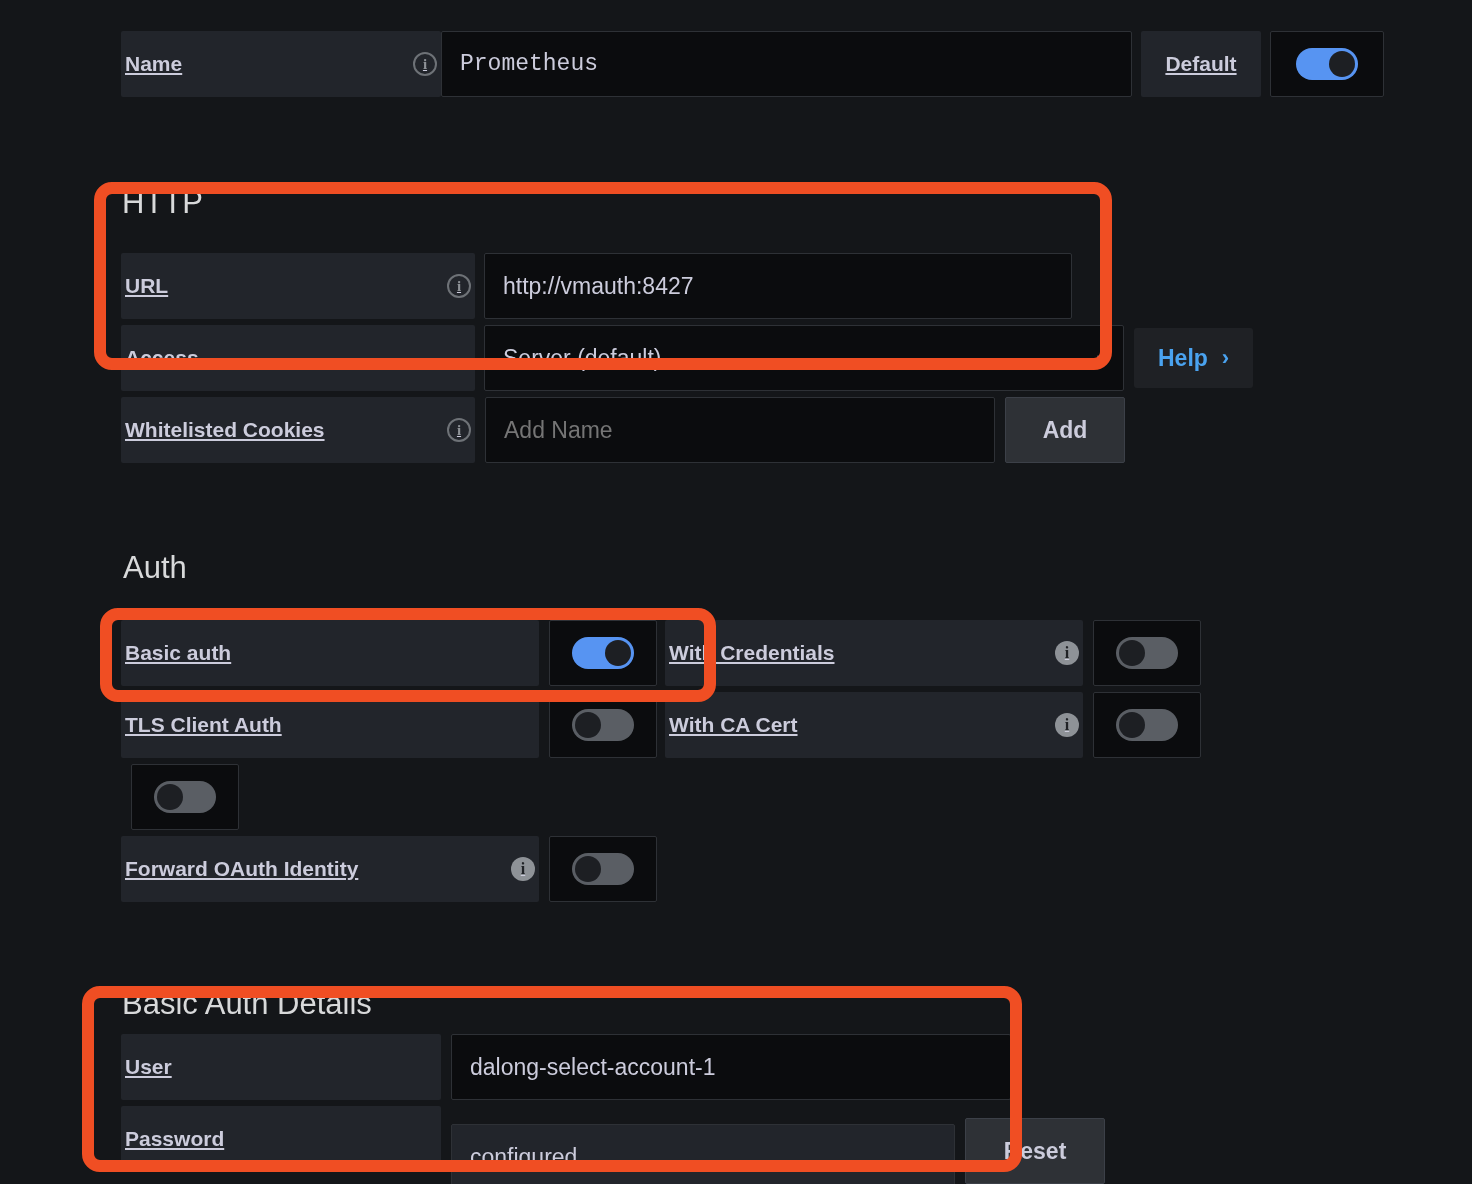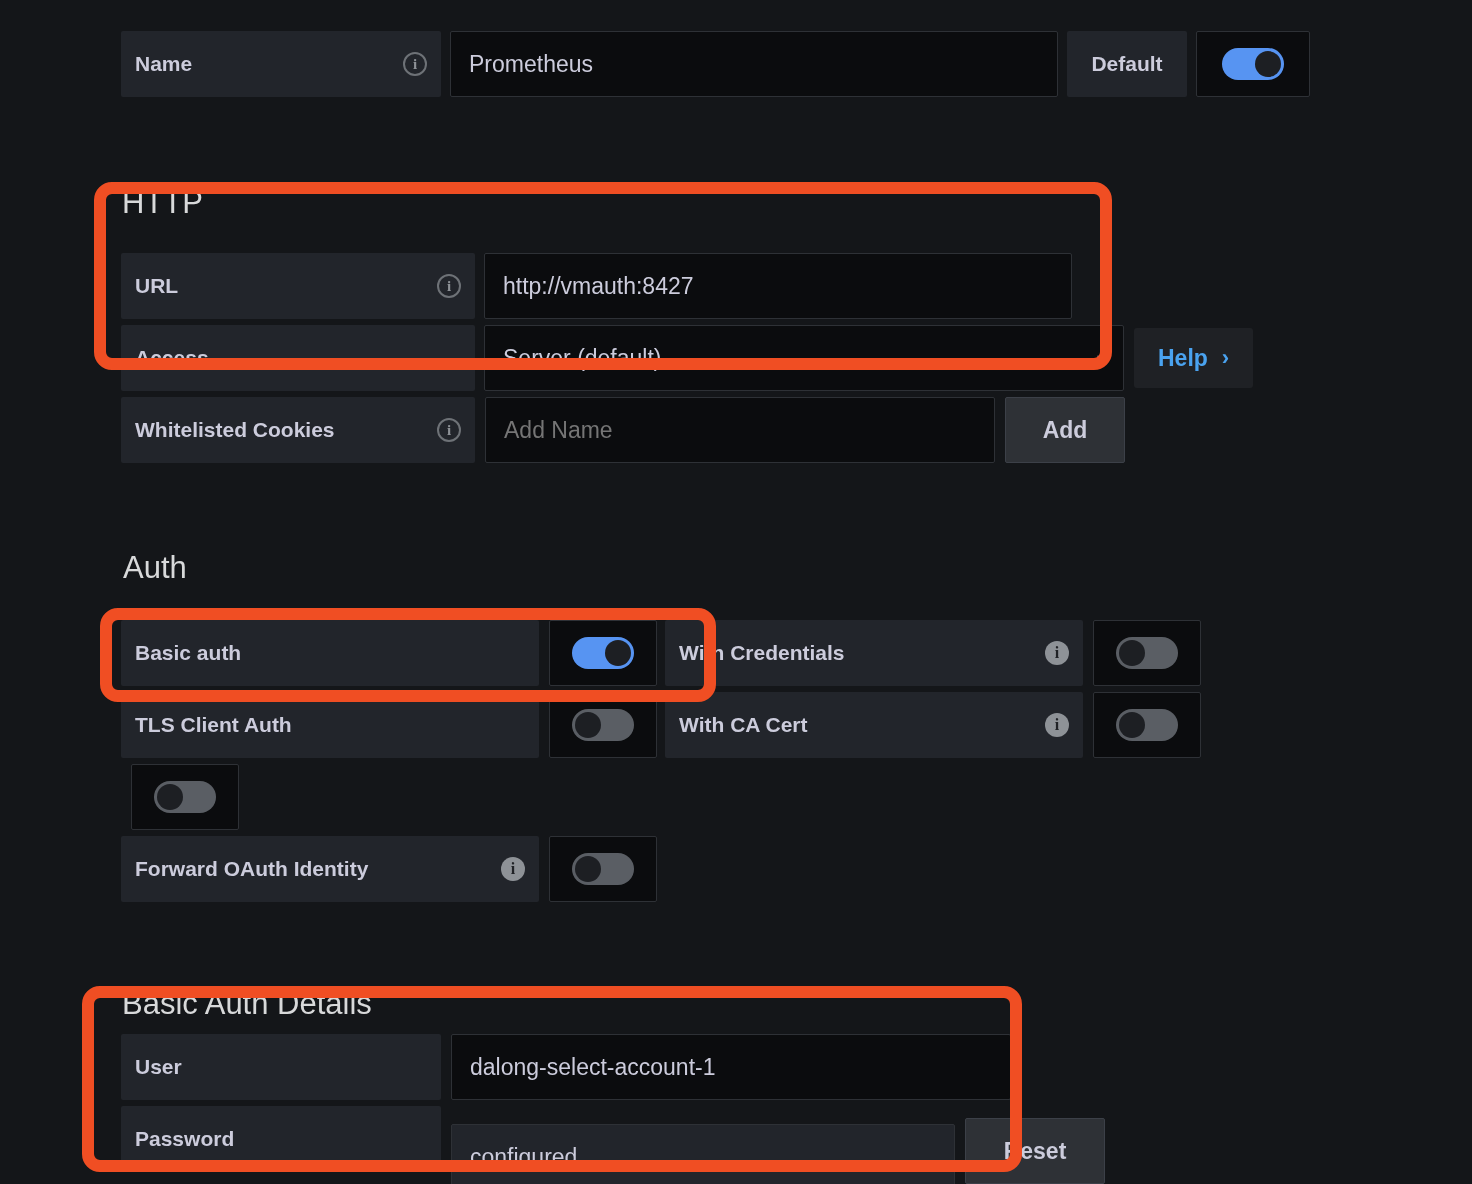--- a/index.html
+++ b/index.html
@@ -20,23 +20,24 @@
   .row { display: flex; align-items: stretch; }
 
   .lbl {
     background: #22252b;
     border-radius: 2px;
     color: #ccccdc;
     font-size: 21px;
     font-weight: bold;
     display: flex;
     align-items: center;
-    padding: 0 14px;
+    padding: 0 4px;
     height: 66px;
     white-space: nowrap;
+    text-decoration: underline;
   }
   .lbl .txt { flex: 1; }
 
   .info-o {
     width: 24px; height: 24px; border-radius: 50%;
     border: 2px solid #6e7277;
     color: #8e9297; font-size: 15px; font-weight: bold;
     display: flex; align-items: center; justify-content: center;
     font-family: "Liberation Serif", serif;
     margin-left: 18px; flex: 0 0 auto;
@@ -121,21 +122,21 @@
 </head>
 <body>
 
 <div id="root">
 
   <div class="row" style="position:absolute; left:121px; top:31px;">
     <div class="lbl" style="width:320px;">
       <span class="txt">Name</span>
       <span class="info-o">i</span>
     </div>
-    <div class="inp" style="width:608px; margin-left:9px;">Prometheus</div>
+    <div class="inp" style="width:691px; font-family:Liberation Mono, monospace;">Prometheus</div>
     <div class="lbl" style="margin-left:9px; width:120px; justify-content:center;">Default</div>
     <div class="tgl-box" style="margin-left:9px; width:114px;">
       <div class="tgl on">
         <div class="knob"></div>
       </div>
     </div>
   </div>
 
   <div class="section-title" style="position:absolute; left:122px; top:185px;">HTTP</div>
 

